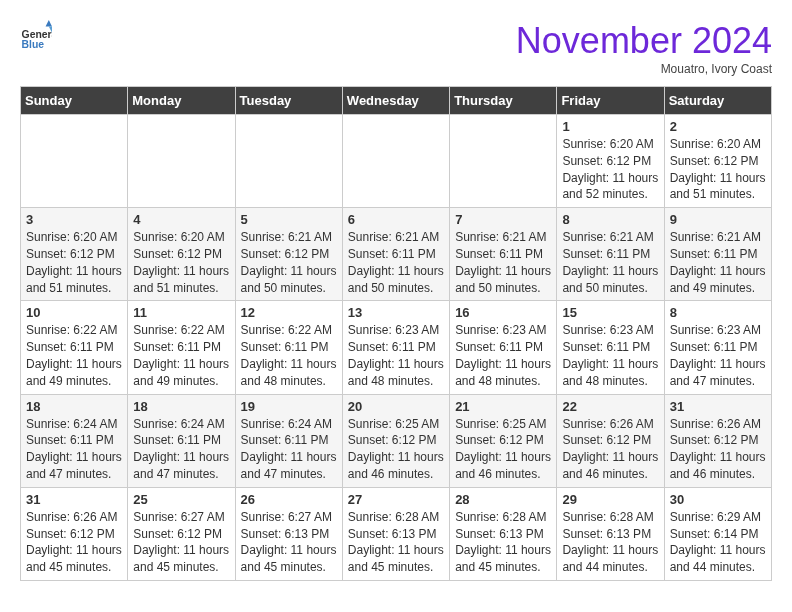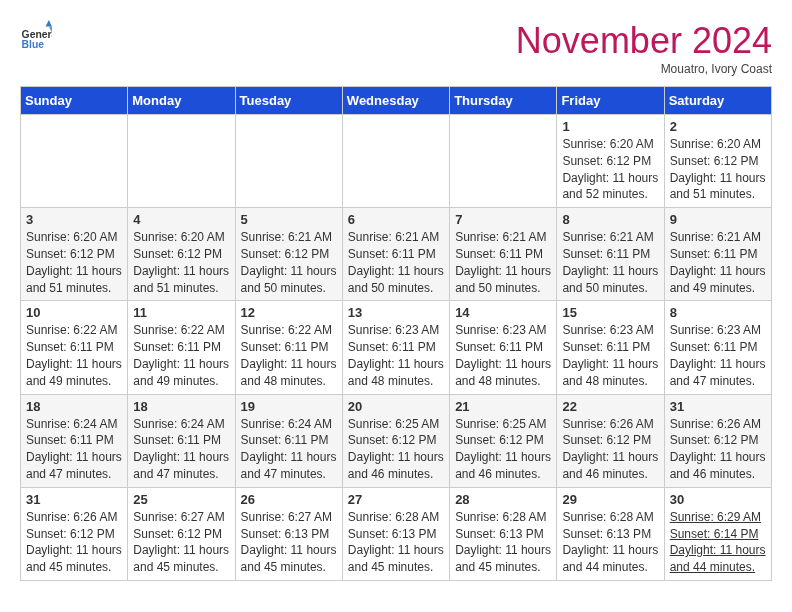--- a/index.html
+++ b/index.html
@@ -24,33 +24,33 @@
     .logo-icon {
       width: 32px;
       height: 32px;
     }
     .title-area {
       text-align: right;
     }
     .month-title {
       font-size: 36px;
       font-weight: normal;
-      color: #be185d;
+      color: #6d28d9;
     }
     .location {
       font-size: 12px;
       color: #444;
     }
     .calendar {
       width: 100%;
       border-collapse: collapse;
       table-layout: fixed;
     }
     .calendar thead tr th {
-      background-color: #1d4ed8;
+      background-color: #404040;
       color: #fff;
       font-size: 13px;
       font-weight: bold;
       padding: 6px 4px;
       text-align: left;
       border: 1px solid #ccc;
     }
     .calendar tbody tr td {
       vertical-align: top;
       border: 1px solid #ccc;
@@ -191,21 +191,21 @@
 Sunset: 6:11 PM
 Daylight: 11 hours and 48 minutes.</div>
         </td>
         <td>
           <span class="day-num">13</span>
           <div class="day-info" style="white-space: pre-line;">Sunrise: 6:23 AM
 Sunset: 6:11 PM
 Daylight: 11 hours and 48 minutes.</div>
         </td>
         <td>
-          <span class="day-num">14</span>
+          <span class="day-num">16</span>
           <div class="day-info" style="white-space: pre-line;">Sunrise: 6:23 AM
 Sunset: 6:11 PM
 Daylight: 11 hours and 48 minutes.</div>
         </td>
         <td>
           <span class="day-num">15</span>
           <div class="day-info" style="white-space: pre-line;">Sunrise: 6:23 AM
 Sunset: 6:11 PM
 Daylight: 11 hours and 48 minutes.</div>
         </td>
@@ -292,19 +292,19 @@
 Daylight: 11 hours and 45 minutes.</div>
         </td>
         <td>
           <span class="day-num">29</span>
           <div class="day-info" style="white-space: pre-line;">Sunrise: 6:28 AM
 Sunset: 6:13 PM
 Daylight: 11 hours and 44 minutes.</div>
         </td>
         <td>
           <span class="day-num">30</span>
-          <div class="day-info" style="white-space: pre-line; text-decoration: underline;">Sunrise: 6:29 AM
+          <div class="day-info" style="white-space: pre-line;">Sunrise: 6:29 AM
 Sunset: 6:14 PM
 Daylight: 11 hours and 44 minutes.</div>
         </td>
       </tr>
     </tbody>
 </table>
 
 </body></html>

